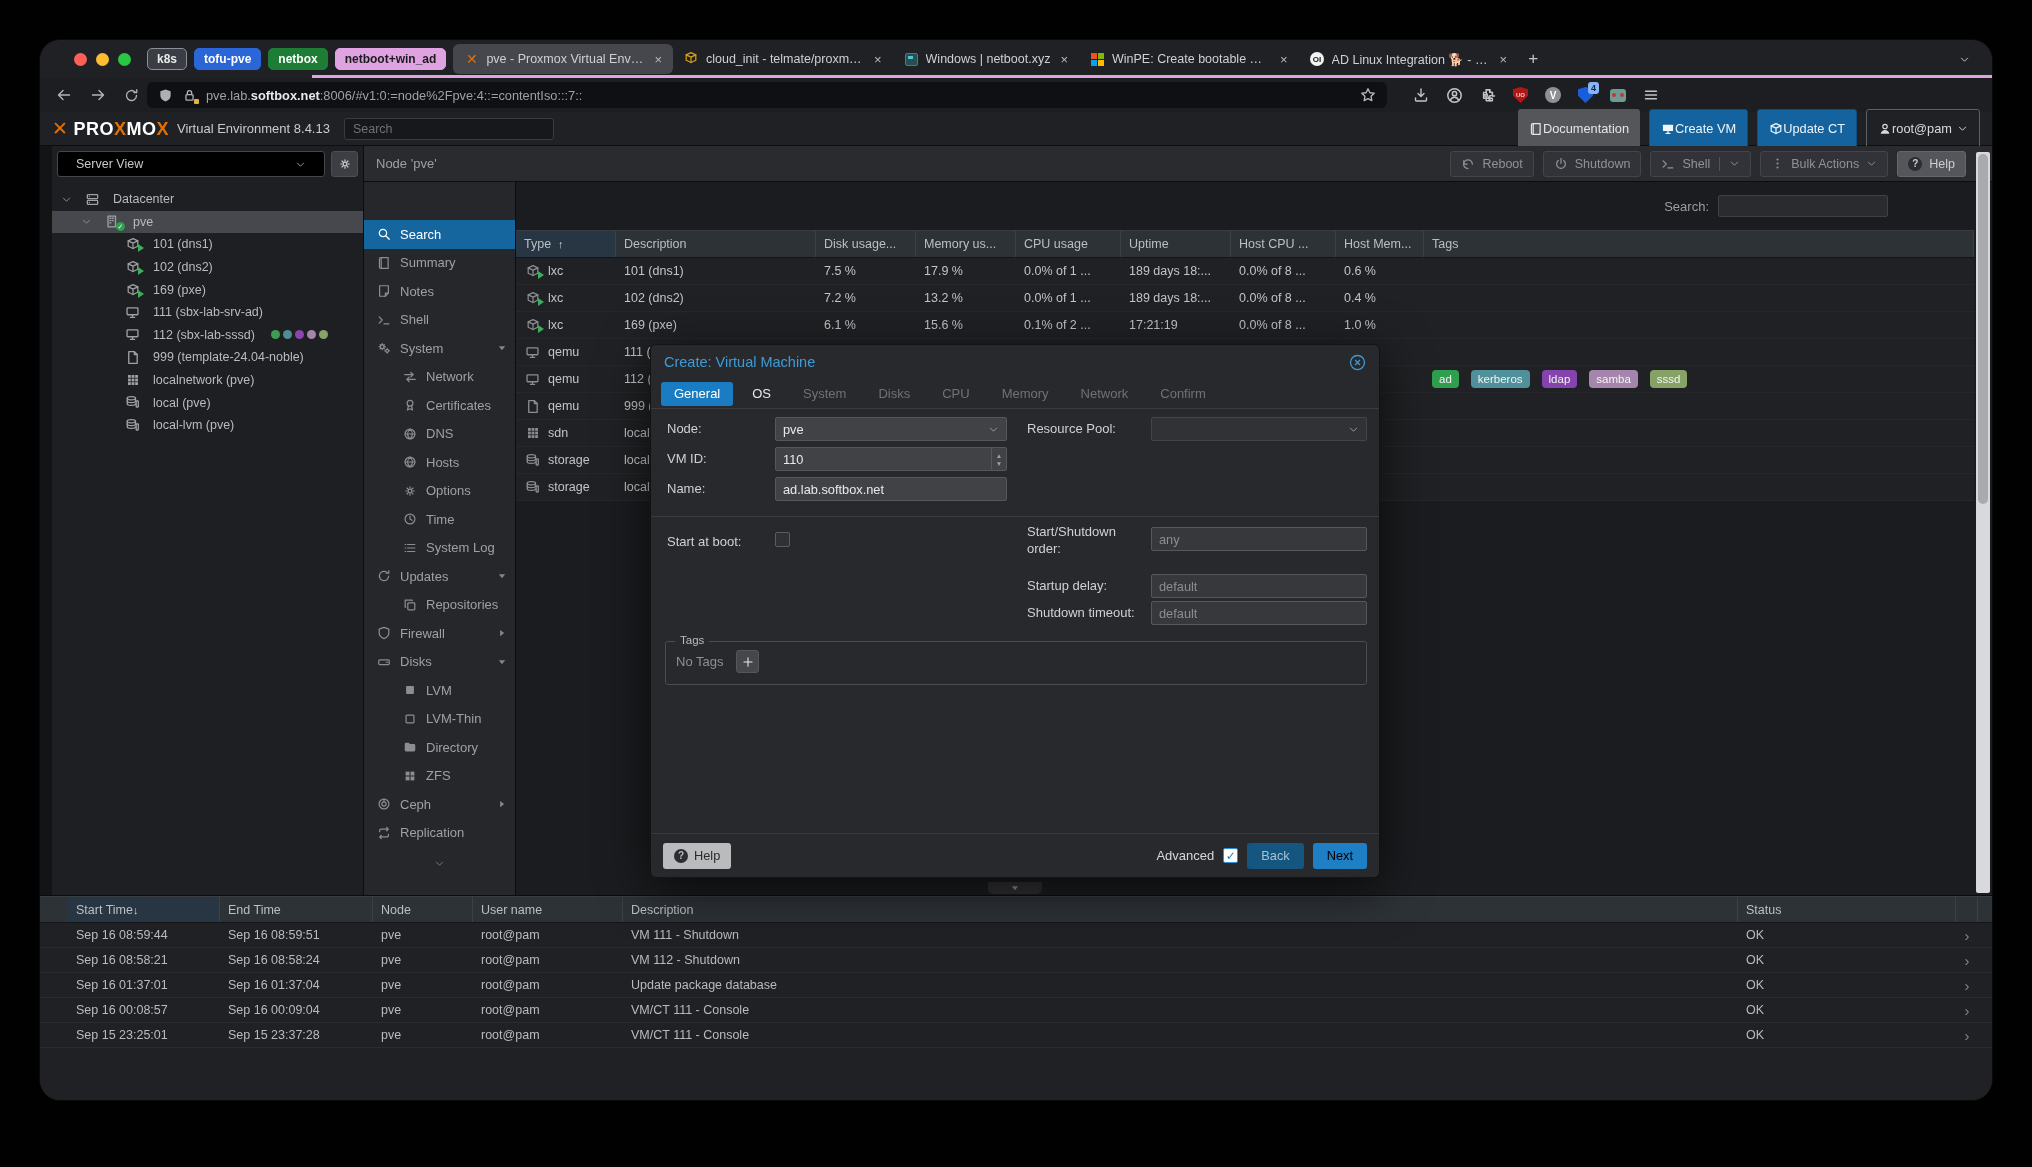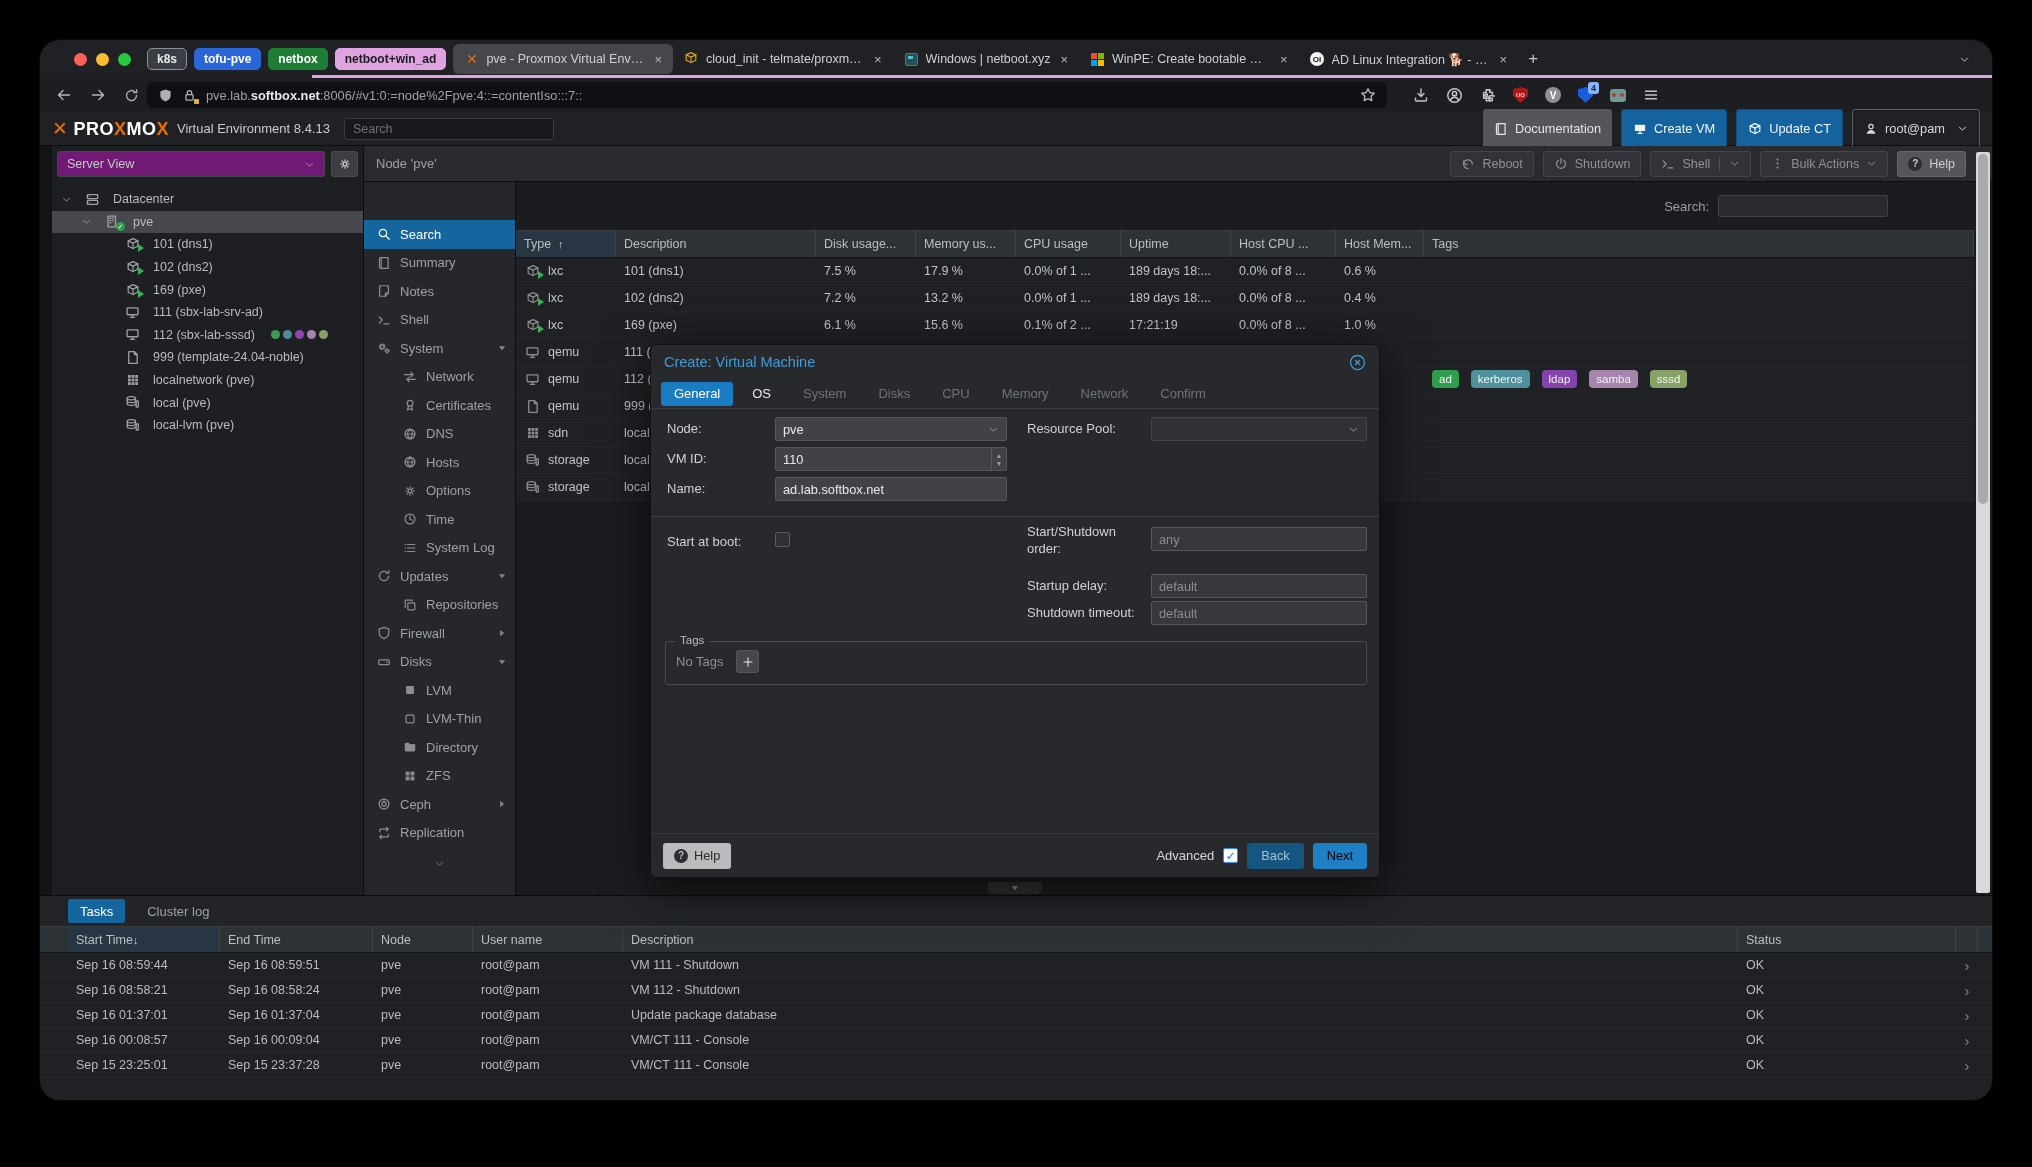--- a/index.html
+++ b/index.html
@@ -50,30 +50,30 @@
 .robot:before{left:2px}.robot:after{right:2px}
 
 
 .appheader{height:34px;background:#1f2124;display:flex;align-items:center;padding:0 12px;border-bottom:1px solid #0c0d0f;flex:0 0 auto}
 .brand{display:flex;align-items:baseline;gap:2px;font-weight:bold;font-size:18px;letter-spacing:.5px;color:#fff}
 .brand .mark{color:#e57000;font-size:19px;margin-right:3px}
 .subtitle{color:#c9cbcd;font-size:13px;margin-left:8px}
 .hsearch{width:210px;height:22px;background:#17181b;border:1px solid #3a3c3f;border-radius:3px;color:#cfd0d3;font-size:12.5px;padding:0 8px;margin-left:14px}
 .hsearch::placeholder{color:#6f7175}
 .hbtns{margin-left:auto;display:flex;gap:9px;align-items:center}
-.hbtn{height:40px;display:flex;align-items:center;gap:7px;padding:0 11px;border-radius:3px;font-size:12.8px}
+.hbtn{height:40px;display:flex;align-items:center;padding:0 11px;border-radius:3px;font-size:12.8px}
 .hbtn.doc{background:#54565a;color:#e4e5e7}
 .hbtn.blue{background:#14639f;border:1px solid #0d4e80;color:#eef4f8}
 .hbtn.user{background:transparent;border:1px solid #5d5f66;color:#d7d8da}
 
 
 .mainrow{flex:1;display:flex;background:#131416;padding-left:12px;min-height:0;position:relative}
 .treepanel{width:312px;background:#1e1f22;border-right:1px solid #0c0d0f;flex:0 0 auto}
 .treehead{display:flex;align-items:center;gap:6px;margin:5px 5px 3px 5px}
-.viewsel{flex:1;height:26px;background:#701a75;border:1px solid #46474b;border-radius:3px;display:flex;align-items:center;padding:0 9px;color:#c6c8ca;font-size:12.5px}
+.viewsel{flex:1;height:26px;background:#000000;border:1px solid #46474b;border-radius:3px;display:flex;align-items:center;padding:0 18px;color:#c6c8ca;font-size:12.5px}
 .viewsel .cd{margin-left:auto;color:#9a9ca0}
 .gearbtn{width:27px;height:26px;background:#3d3e43;border:1px solid #4c4d52;border-radius:3px;display:flex;align-items:center;justify-content:center;color:#caccce}
 .tree{padding-top:8px;font-size:12.5px;color:#b9bbbe}
 .titem{height:22.6px;display:flex;align-items:center;gap:12px;padding-right:6px}
 .titem.selected{background:#46484d}
 .tcaret{width:12px;display:flex;justify-content:center;color:#8f9195;flex:0 0 auto}
 .ticon{width:17px;display:flex;justify-content:center;color:#9fa1a5;position:relative;flex:0 0 auto}
 .ov-play{position:absolute;right:-3px;bottom:-1px;width:0;height:0;border-left:6px solid #3fae5c;border-top:4px solid transparent;border-bottom:4px solid transparent}
 .ov-check{position:absolute;right:-4px;bottom:-2px;width:9px;height:9px;border-radius:50%;background:#2f9e4f;color:#fff;font-size:7px;line-height:9px;text-align:center}
 .tdots{display:flex;gap:3px;margin-left:4px}
@@ -1081,24 +1081,20 @@
           </div>
         </div>
 
         <div class="vscroll">
             <div class="vthumb"></div>
           </div>
       </div>
     </div>
 
     <div class="taskspanel">
-      <div id="taskTabs" class="ttabs">
-          <div class="ttab active">Tasks</div>
-          <div class="ttab">Cluster log</div>
-        </div>
       <div id="taskTable">
           <div class="trow thead">
             <div class="tc t-start sorted">
               <span>Start Time</span>
               <span class="sortarrow"> ↓</span>
             </div>
             <div class="tc t-end">
               <span>End Time</span>
             </div>
             <div class="tc t-node">

